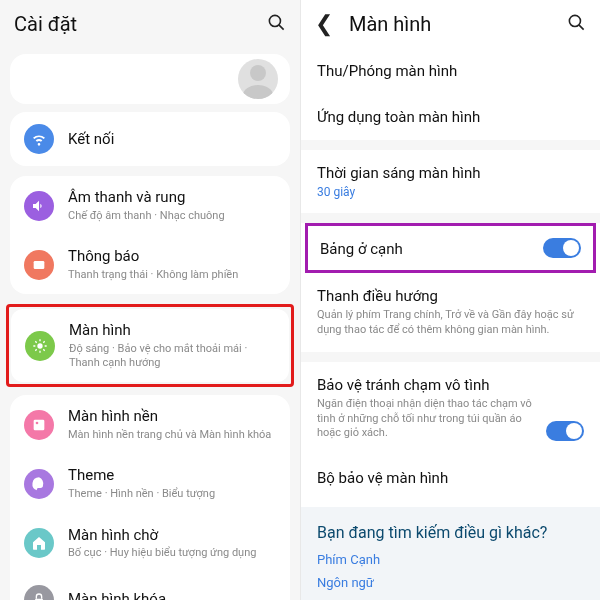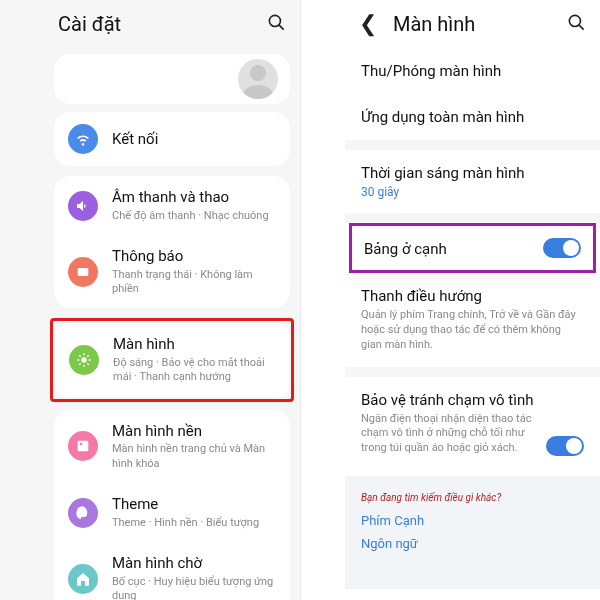--- a/index.html
+++ b/index.html
@@ -10,21 +10,20 @@
     height: 600px;
     overflow: hidden;
     display: flex;
   }
   .panel {
     width: 300px;
     height: 600px;
     background: #f6f6f6;
     position: relative;
     overflow: hidden;
-    padding-left: 44px;
   }
   .panel-right { border-left: 1px solid #e8e8e8; background: #fff; }
   .header {
     height: 48px;
     display: flex;
     align-items: center;
     padding: 0 14px;
     background: #f6f6f6;
   }
   .header-right { background: #fff; }
@@ -123,21 +122,21 @@
   }
   .r-highlight {
     border: 3px solid #a21caf;
     margin: 0 4px;
   }
   .footer-block {
     background: #f2f5f8;
     padding: 16px 16px 30px 16px;
     margin-top: 6px;
   }
-  .footer-q { font-size: 10px; color: #b91c1c; margin-bottom: 10px; font-style: italic; }
+  .footer-q { font-size: 16px; color: #0c4a6e; margin-bottom: 10px; }
   .footer-link { font-size: 13px; color: #3a7de0; margin-bottom: 8px; cursor: pointer; }
   .dots { text-align: left; padding: 0 16px 6px; font-size: 14px; color: #111; letter-spacing: 2px;}
 </style>
 </head>
 <body>
 
 <div class="panel">
   <div class="header">
     <div class="header-title">Cài đặt</div>
     <span class="search-icon">
@@ -167,21 +166,21 @@
   </div>
 
   <div class="card">
     <div class="item">
       <div class="icon-circ" style="background:#9b5fe0">
         <svg viewBox="0 0 24 24">
             <path d="M3 9v6h4l5 5V4L7 9H3zm13 3a4 4 0 00-2-3.5v7A4 4 0 0016 12z"></path>
           </svg>
       </div>
       <div class="item-text">
-        <div class="item-title">Âm thanh và thao</div>
+        <div class="item-title">Âm thanh và rung</div>
         <div class="item-sub">Chế độ âm thanh · Nhạc chuông</div>
       </div>
     </div>
     <div class="item">
       <div class="icon-circ" style="background:#f07860">
         <svg viewBox="0 0 24 24">
             <rect x="4" y="6" width="16" height="12" rx="2"></rect>
           </svg>
       </div>
       <div class="item-text">
@@ -319,19 +318,24 @@
   <div class="divider"></div>
 
   <div class="r-item">
     <div class="r-item-col">
       <div class="r-title">Bảo vệ tránh chạm vô tình</div>
       <div class="r-sub">Ngăn điện thoại nhận diện thao tác chạm vô tình ở những chỗ tối như trong túi quần áo hoặc giỏ xách.</div>
     </div>
     <div class="toggle"></div>
   </div>
 
+  <div class="r-item">
+    <div class="r-item-col">
+      <div class="r-title">Bộ bảo vệ màn hình</div>
+    </div>
+  </div>
 
   <div class="footer-block">
     <div class="footer-q">Bạn đang tìm kiếm điều gì khác?</div>
     <div class="footer-link">Phím Cạnh</div>
     <div class="footer-link">Ngôn ngữ</div>
   </div>
 </div>
 
 </body></html>

